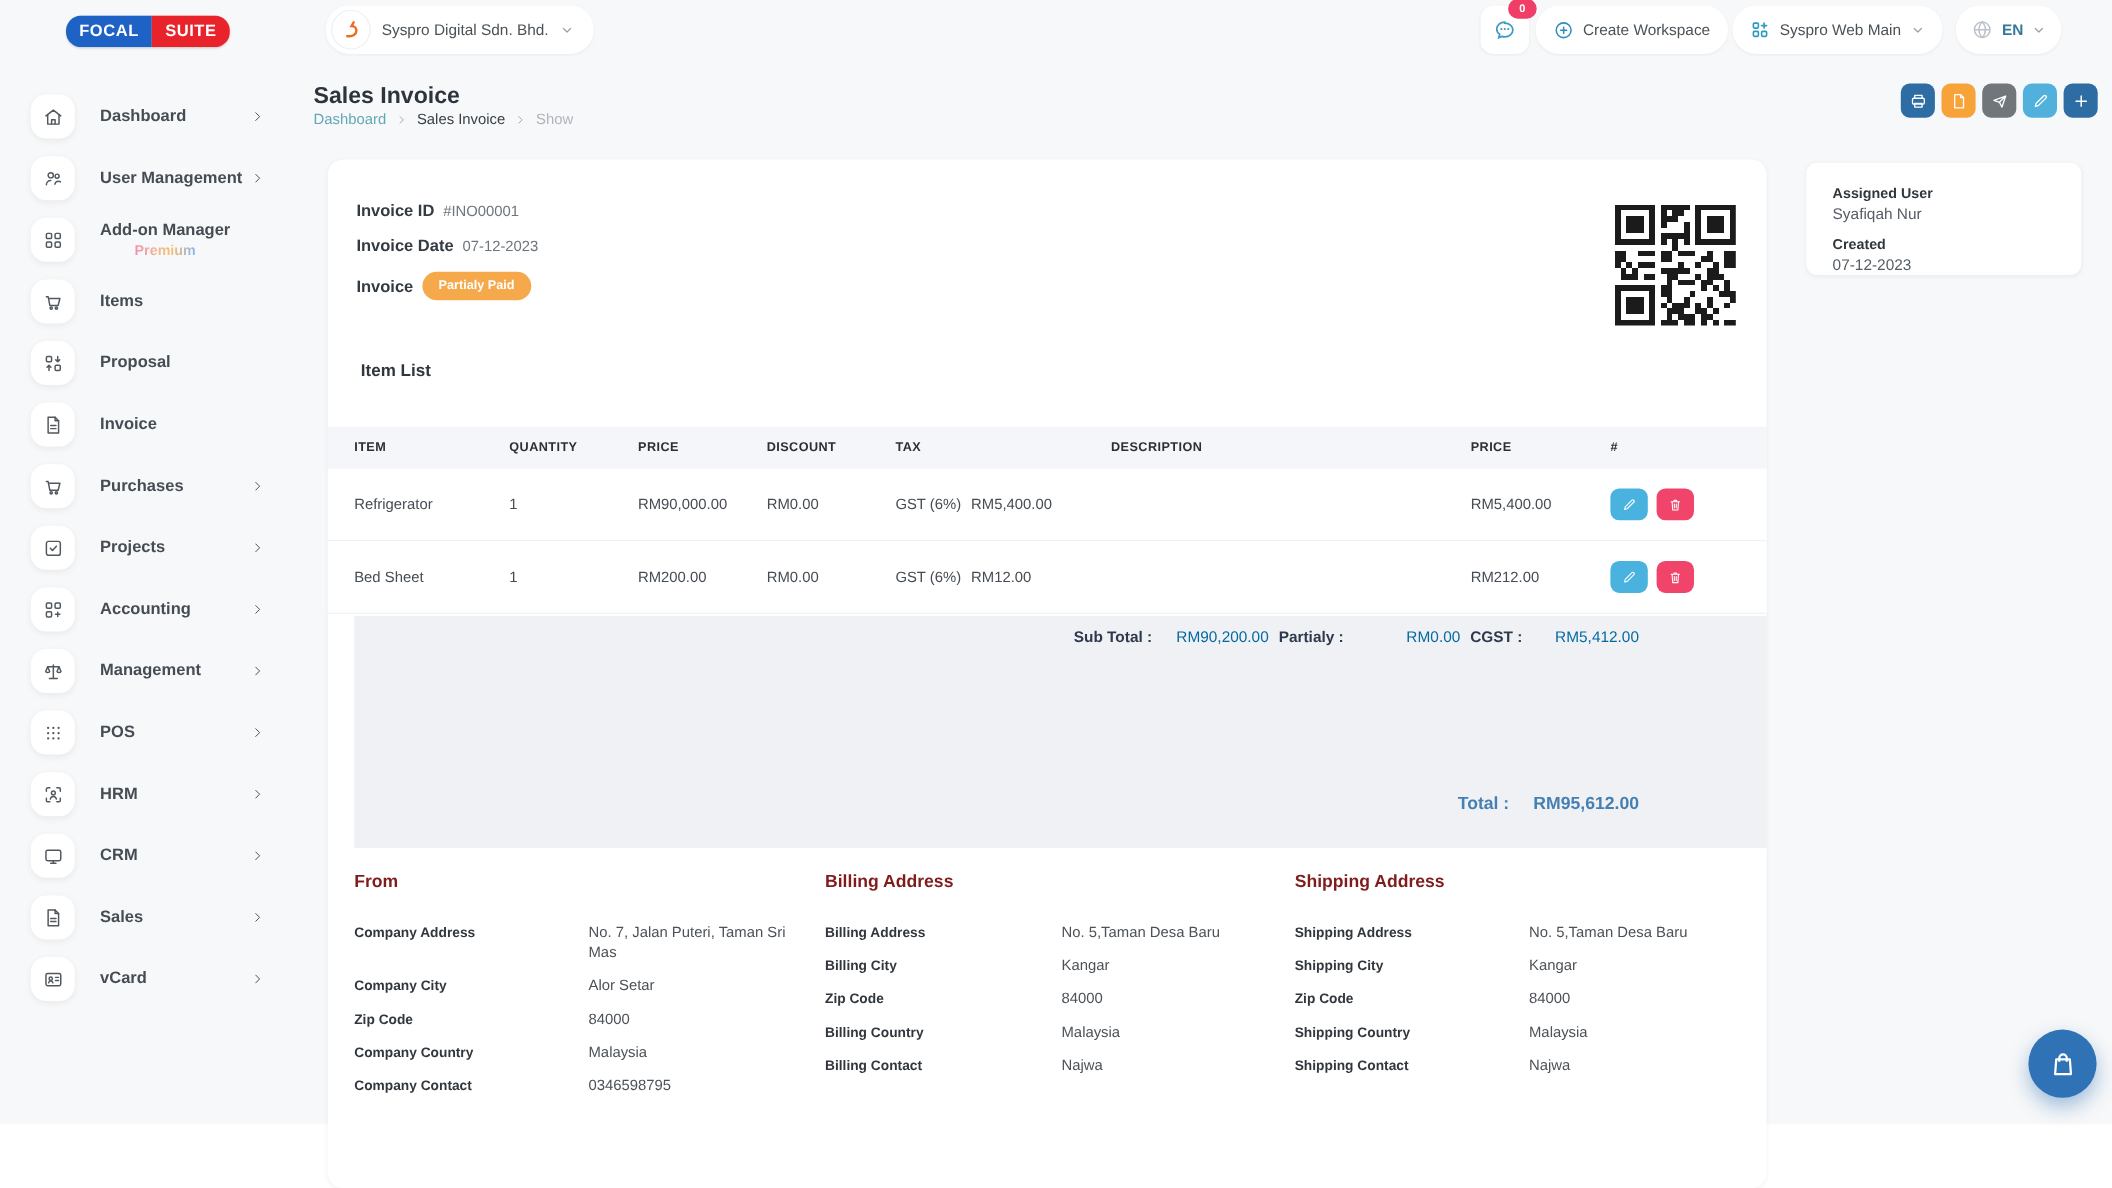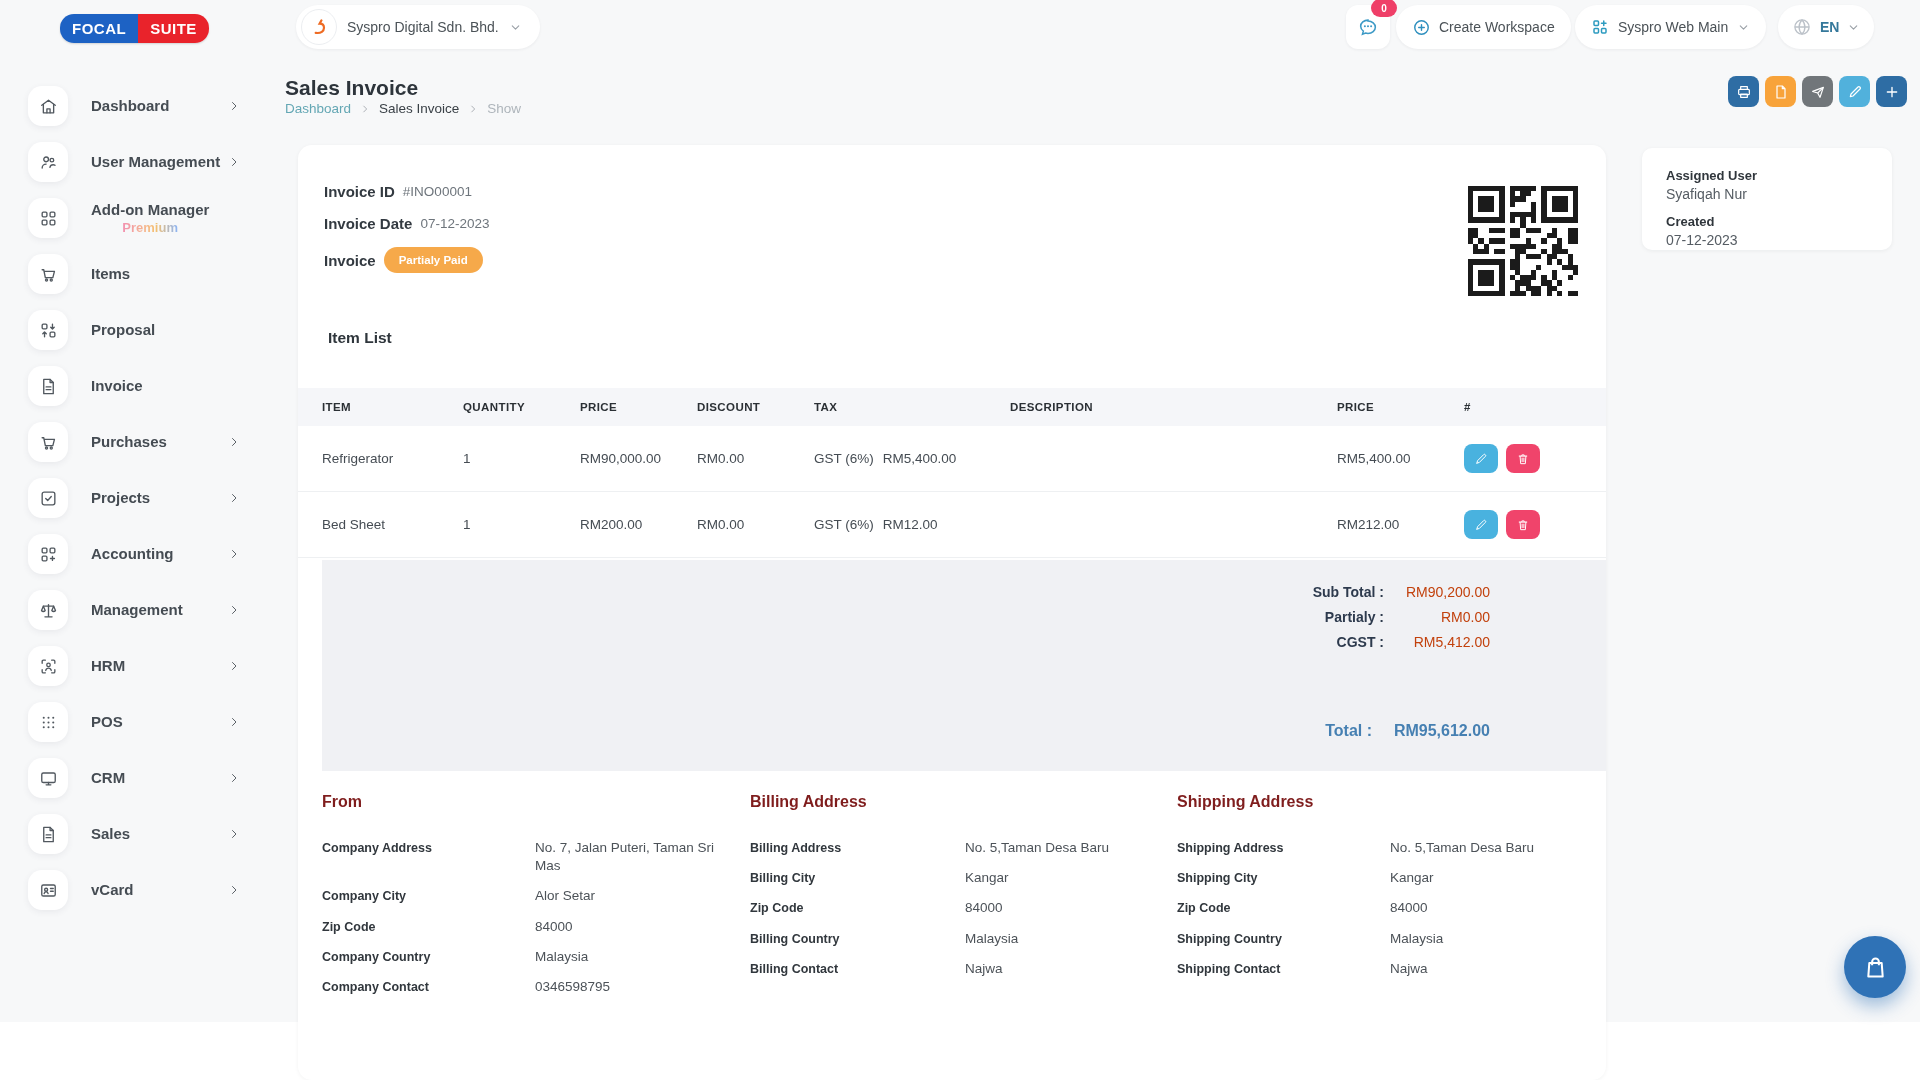--- a/index.html
+++ b/index.html
@@ -88,24 +88,24 @@
   .tbl-row{height:66px;border-bottom:1px solid #eef0f2;font-size:13.5px;color:#454c53;background:#fff;}
   .tax-cell{display:flex;gap:9px;align-items:center;}
   .row-actions{display:flex;gap:8px;}
   .mini-btn{width:34px;height:29px;border:none;border-radius:8px;display:flex;align-items:center;
             justify-content:center;color:#fff;cursor:pointer;padding:0;}
   .mini-btn svg{width:14px;height:14px;}
   .btn-row-edit{background:#49b2df;}
   .btn-row-del{background:#f0446b;}
 
   .totals-box{position:absolute;left:24px;top:415px;width:1284px;height:211px;background:#f0f1f4;}
-  .totals{position:absolute;top:24px;right:116px;display:flex;flex-direction:column;gap:9px;align-items:flex-end;}
+  .totals{position:absolute;top:11px;right:116px;display:flex;gap:9px;align-items:flex-start;}
   .tot-row{display:flex;align-items:baseline;}
   .tot-label{font-size:14px;font-weight:700;color:#2d3a4d;}
-  .tot-value{font-size:14px;color:#c2410c;min-width:106px;text-align:right;}
+  .tot-value{font-size:14px;color:#0369a1;min-width:106px;text-align:right;}
   .grand{position:absolute;top:162px;right:116px;display:flex;align-items:baseline;}
   .grand .g-label{font-size:16px;font-weight:700;color:#4680b2;}
   .grand .g-value{font-size:16px;font-weight:600;color:#4680b2;min-width:118px;text-align:right;}
 
   .addr{position:absolute;top:648px;}
   .addr-from{left:24px;width:404px;}
   .addr-billing{left:452px;width:404px;}
   .addr-shipping{left:879px;width:420px;}
   .addr-title{font-size:16px;font-weight:700;color:#7f1d1d;margin-bottom:28px;}
   .addr-rows{display:flex;flex-direction:column;gap:12px;}
@@ -293,52 +293,52 @@
       </span>
       <span class="side-chev">
         <svg viewBox="0 0 24 24" fill="none" stroke="currentColor" stroke-width="1.7" stroke-linecap="round" stroke-linejoin="round">
           <path d="m9 5 7 7-7 7"></path>
         </svg>
       </span>
     </div>
     <div class="side-item">
       <span class="icon-box">
         <svg viewBox="0 0 24 24" fill="none" stroke="currentColor" stroke-width="1.7" stroke-linecap="round" stroke-linejoin="round">
-          <path d="M4 8V5.5A1.5 1.5 0 0 1 5.5 4H8M16 4h2.5A1.5 1.5 0 0 1 20 5.5V8M20 16v2.5a1.5 1.5 0 0 1-1.5 1.5H16M8 20H5.5A1.5 1.5 0 0 1 4 18.5V16"></path>
-          <circle cx="12" cy="10" r="2.2"></circle>
-          <path d="M8.5 17c.5-2 1.8-3 3.5-3s3 1 3.5 3"></path>
-        </svg>
-      </span>
-      <span class="side-labels">
-        <span class="side-label">HRM</span>
-      </span>
-      <span class="side-chev">
-        <svg viewBox="0 0 24 24" fill="none" stroke="currentColor" stroke-width="1.7" stroke-linecap="round" stroke-linejoin="round">
-          <path d="m9 5 7 7-7 7"></path>
-        </svg>
-      </span>
-    </div>
-    <div class="side-item">
-      <span class="icon-box">
-        <svg viewBox="0 0 24 24" fill="none" stroke="currentColor" stroke-width="1.7" stroke-linecap="round" stroke-linejoin="round">
           <g fill="currentColor" stroke="none">
             <circle cx="6" cy="6" r="1.3"></circle>
             <circle cx="12" cy="6" r="1.3"></circle>
             <circle cx="18" cy="6" r="1.3"></circle>
             <circle cx="6" cy="12" r="1.3"></circle>
             <circle cx="12" cy="12" r="1.3"></circle>
             <circle cx="18" cy="12" r="1.3"></circle>
             <circle cx="6" cy="18" r="1.3"></circle>
             <circle cx="12" cy="18" r="1.3"></circle>
             <circle cx="18" cy="18" r="1.3"></circle>
           </g>
         </svg>
       </span>
       <span class="side-labels">
         <span class="side-label">POS</span>
+      </span>
+      <span class="side-chev">
+        <svg viewBox="0 0 24 24" fill="none" stroke="currentColor" stroke-width="1.7" stroke-linecap="round" stroke-linejoin="round">
+          <path d="m9 5 7 7-7 7"></path>
+        </svg>
+      </span>
+    </div>
+    <div class="side-item">
+      <span class="icon-box">
+        <svg viewBox="0 0 24 24" fill="none" stroke="currentColor" stroke-width="1.7" stroke-linecap="round" stroke-linejoin="round">
+          <path d="M4 8V5.5A1.5 1.5 0 0 1 5.5 4H8M16 4h2.5A1.5 1.5 0 0 1 20 5.5V8M20 16v2.5a1.5 1.5 0 0 1-1.5 1.5H16M8 20H5.5A1.5 1.5 0 0 1 4 18.5V16"></path>
+          <circle cx="12" cy="10" r="2.2"></circle>
+          <path d="M8.5 17c.5-2 1.8-3 3.5-3s3 1 3.5 3"></path>
+        </svg>
+      </span>
+      <span class="side-labels">
+        <span class="side-label">HRM</span>
       </span>
       <span class="side-chev">
         <svg viewBox="0 0 24 24" fill="none" stroke="currentColor" stroke-width="1.7" stroke-linecap="round" stroke-linejoin="round">
           <path d="m9 5 7 7-7 7"></path>
         </svg>
       </span>
     </div>
     <div class="side-item">
       <span class="icon-box">
         <svg viewBox="0 0 24 24" fill="none" stroke="currentColor" stroke-width="1.7" stroke-linecap="round" stroke-linejoin="round">

